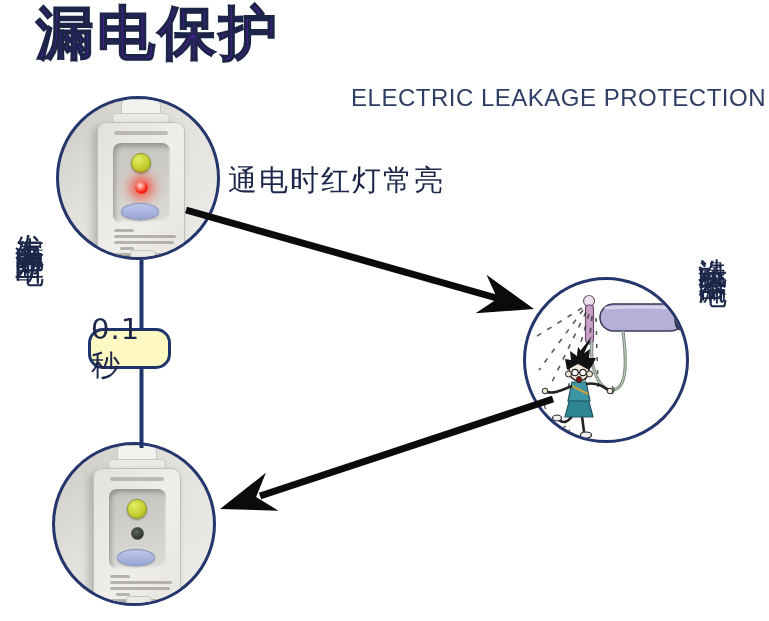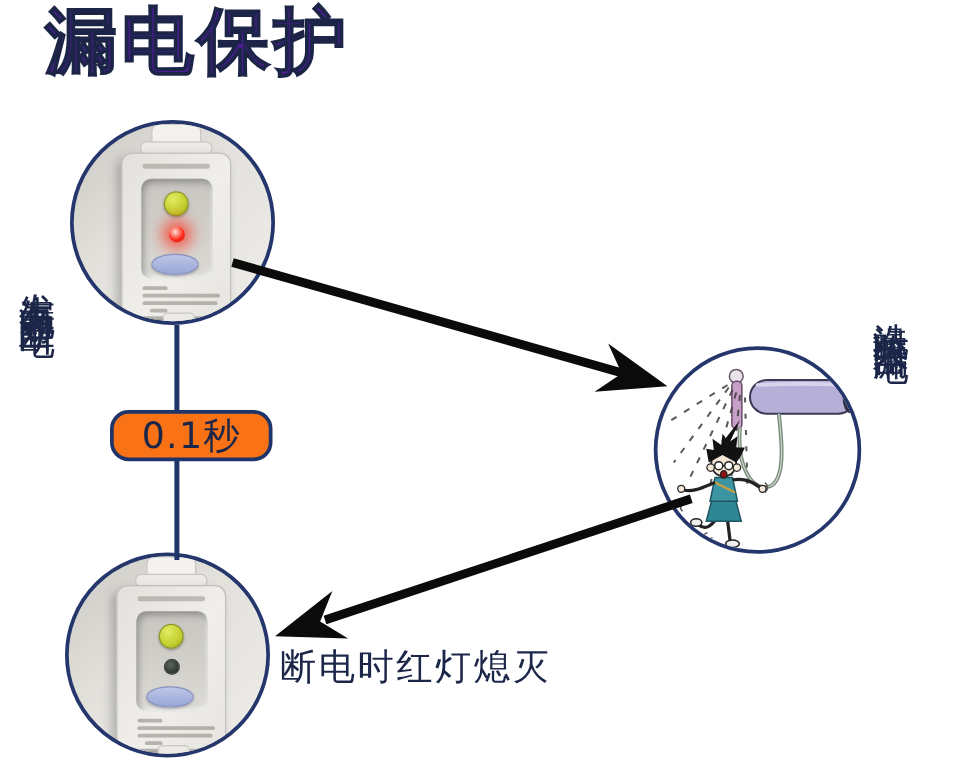--- a/index.html
+++ b/index.html
@@ -76,36 +76,37 @@
   .label-bottom{ left:224px; top:514px; }
   .v-label{
     position:absolute; font-size:29px; color:#1b2649;
     writing-mode:vertical-rl; text-orientation:upright; letter-spacing:3px;
     font-family:"DejaVu Sans","Liberation Sans",sans-serif;
     z-index:6;
   }
   .label-left{ left:10px; top:211px; }
   .label-right{ left:693px; top:235px; }
   .timer-box{
-    position:absolute; left:88px; top:328px; width:130px; height:41px;
-    background:#f97316; border:3.5px solid #1f3569; border-radius:15px;
+    position:absolute; left:88px; top:328px; width:83px; height:41px;
+    background:#fef9c3; border:3.5px solid #1f3569; border-radius:15px;
     display:flex; align-items:center; justify-content:center;
     font-size:29px; color:#1b2649; letter-spacing:1px; z-index:6;
     font-family:"DejaVu Sans","Liberation Sans",sans-serif;
   }
   
   .overlay{ position:absolute; left:0; top:0; width:769px; height:621px;
     z-index:4; pointer-events:none; }
 </style>
 </head>
 <body>
 
 <div class="canvas">
 
   <div class="title">漏电保护</div>
+  <div class="subtitle">ELECTRIC LEAKAGE PROTECTION</div>
 
   <svg class="overlay" viewBox="0 0 769 621" aria-hidden="true">
 
     <line x1="141.5" y1="260" x2="141.5" y2="448" stroke="#1f3569" stroke-width="4"></line>
 
     <g>
       <line x1="186" y1="210" x2="500" y2="299" stroke="#0b0b0b" stroke-width="7"></line>
       <polygon points="534,309 475.6,313.3 497.4,298.7 486.5,274.8" fill="#0b0b0b"></polygon>
     </g>
 
@@ -205,19 +206,19 @@
         <circle cx="42.5" cy="94" r="3" fill="#f6e8d8" stroke="#222" stroke-width="1"></circle>
         <circle cx="63.5" cy="94" r="3" fill="#f6e8d8" stroke="#222" stroke-width="1"></circle>
         <circle cx="49" cy="92.5" r="3.2" fill="#fff" stroke="#222" stroke-width="1.2"></circle>
         <circle cx="57" cy="92.5" r="3.2" fill="#fff" stroke="#222" stroke-width="1.2"></circle>
         <path d="M52 92.5 L54 92.5" stroke="#222" stroke-width="1.2"></path>
         <ellipse cx="53" cy="99.5" rx="2.6" ry="3" fill="#8c1414" stroke="#222" stroke-width="1"></ellipse>
       </g>
     </svg>
   </div>
 
-  <div class="h-label label-bottom">断电时红灯熄灭</div>
+  <div class="h-label label-top">通电时红灯常亮</div>
   <div class="v-label label-left">发生漏电时立即断电</div>
   <div class="v-label label-right">洗澡时热水器漏电</div>
 
   <div class="timer-box">0.1秒</div>
 
 </div>
 
 </body></html>

